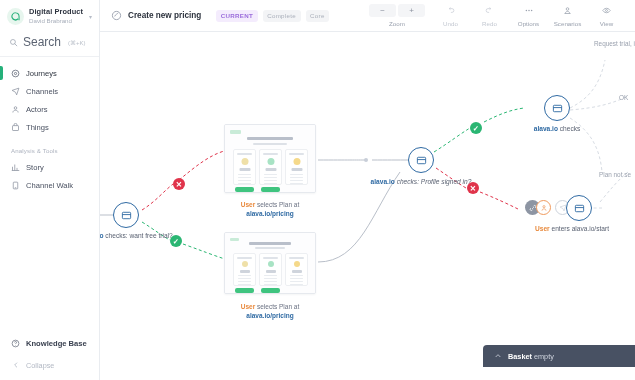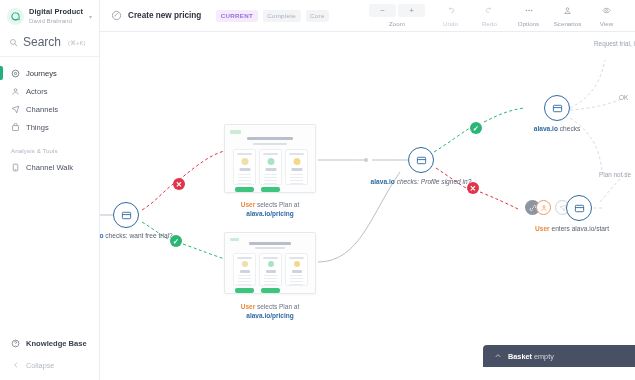--- a/index.html
+++ b/index.html
@@ -220,46 +220,54 @@
           <svg width="9" height="9" viewBox="0 0 24 24" fill="none" stroke="#5a6272" stroke-width="2">
               <circle cx="12" cy="12" r="9"></circle>
               <circle cx="12" cy="12" r="3"></circle>
             </svg>
         </span>
         <span>Journeys</span>
       </div>
       <div class="nav-item">
         <span class="nav-ico">
           <svg width="9" height="9" viewBox="0 0 24 24" fill="none" stroke="#8b929f" stroke-width="2">
+              <path d="M3 9l18-6-6 18-3-7-9-5z"></path>
+            </svg>
+        </span>
+        <span>Channels</span>
+      </div>
+      <div class="nav-item">
+        <span class="nav-ico">
+          <svg width="9" height="9" viewBox="0 0 24 24" fill="none" stroke="#8b929f" stroke-width="2">
               <circle cx="12" cy="8" r="3.5"></circle>
               <path d="M5 20c0-4 3.5-6 7-6s7 2 7 6"></path>
             </svg>
         </span>
         <span>Actors</span>
-      </div>
-      <div class="nav-item">
-        <span class="nav-ico">
-          <svg width="9" height="9" viewBox="0 0 24 24" fill="none" stroke="#8b929f" stroke-width="2">
-              <path d="M3 9l18-6-6 18-3-7-9-5z"></path>
-            </svg>
-        </span>
-        <span>Channels</span>
       </div>
       <div class="nav-item">
         <span class="nav-ico">
           <svg width="9" height="9" viewBox="0 0 24 24" fill="none" stroke="#8b929f" stroke-width="2">
               <rect x="4" y="7" width="16" height="13" rx="1.5"></rect>
               <path d="M8 7V5a4 4 0 0 1 8 0v2"></path>
             </svg>
         </span>
         <span>Things</span>
       </div>
 
       <div class="nav-section">Analysis &amp; Tools</div>
 
+      <div class="nav-item">
+        <span class="nav-ico">
+          <svg width="9" height="9" viewBox="0 0 24 24" fill="none" stroke="#8b929f" stroke-width="2">
+              <path d="M4 20V10M10 20V4M16 20v-7M22 20h-20"></path>
+            </svg>
+        </span>
+        <span>Story</span>
+      </div>
       <div class="nav-item">
         <span class="nav-ico">
           <svg width="9" height="9" viewBox="0 0 24 24" fill="none" stroke="#8b929f" stroke-width="2">
               <rect x="6" y="3" width="12" height="18" rx="2"></rect>
               <line x1="10" y1="18" x2="14" y2="18"></line>
             </svg>
         </span>
         <span>Channel Walk</span>
       </div>
     </nav>

